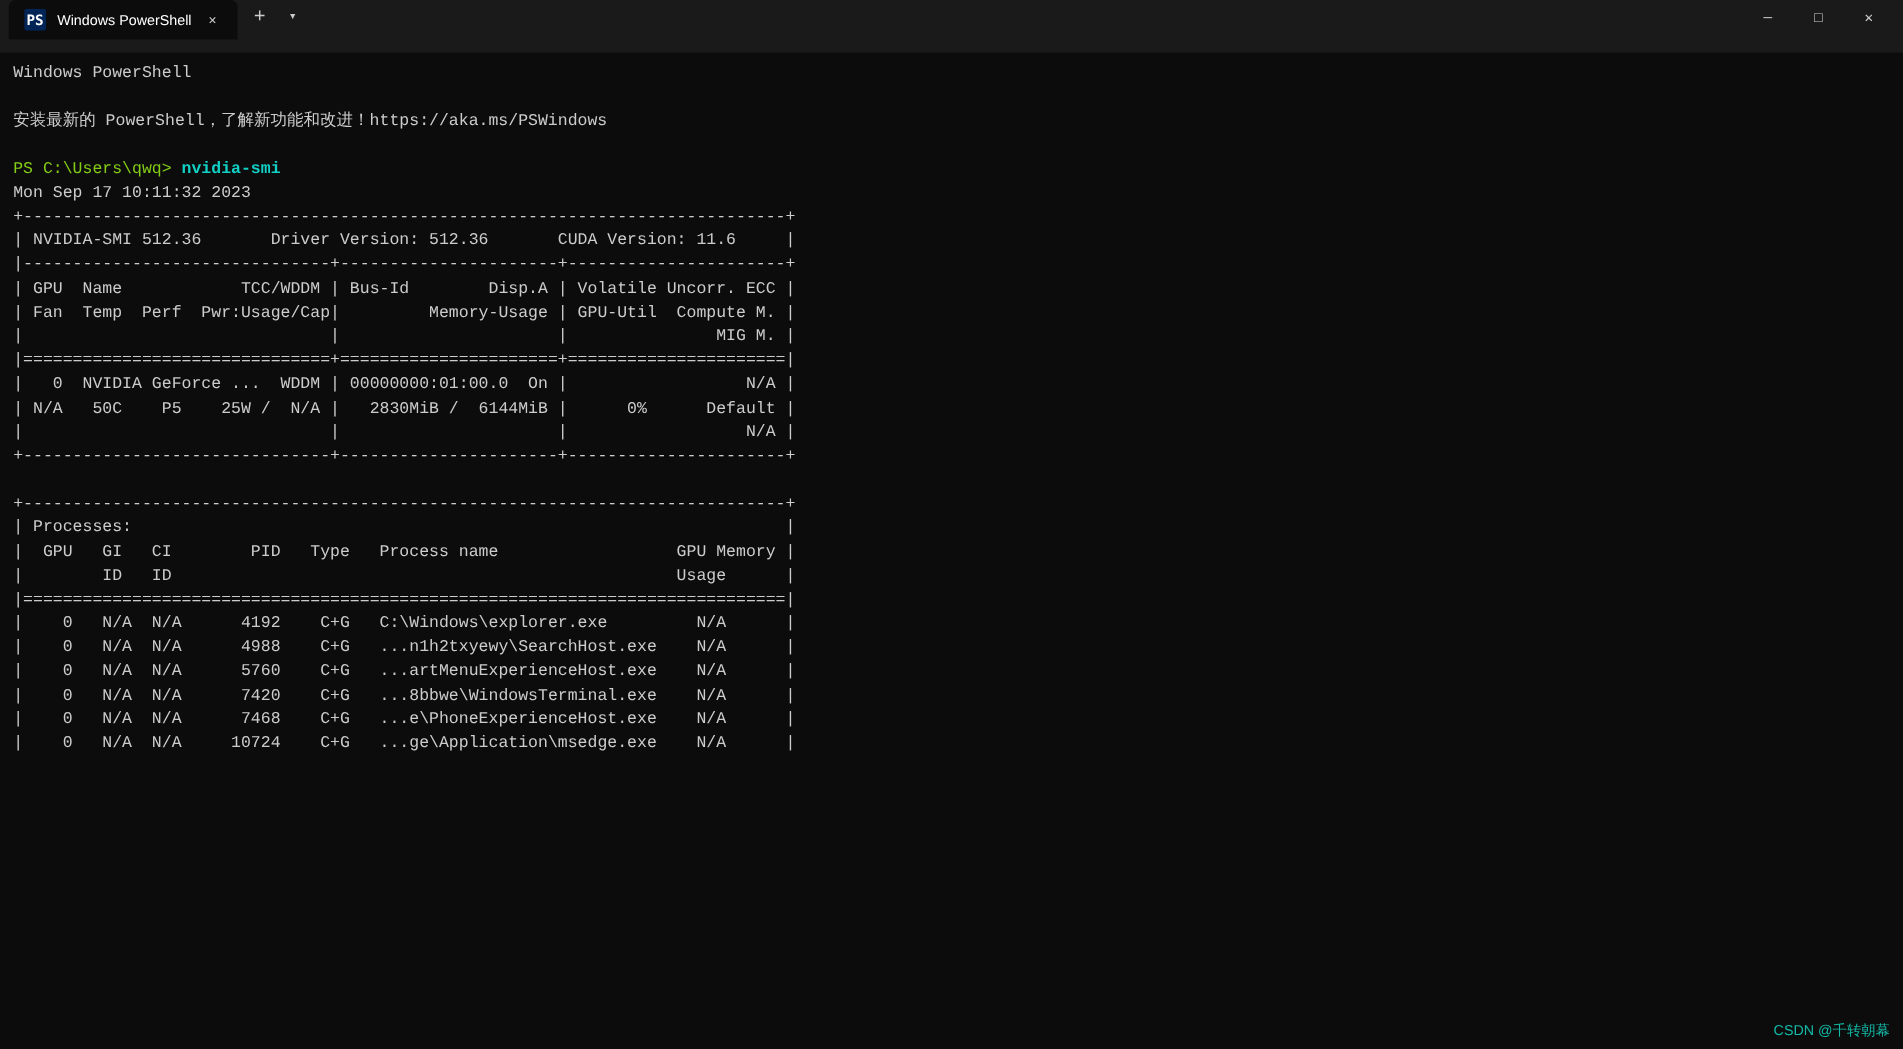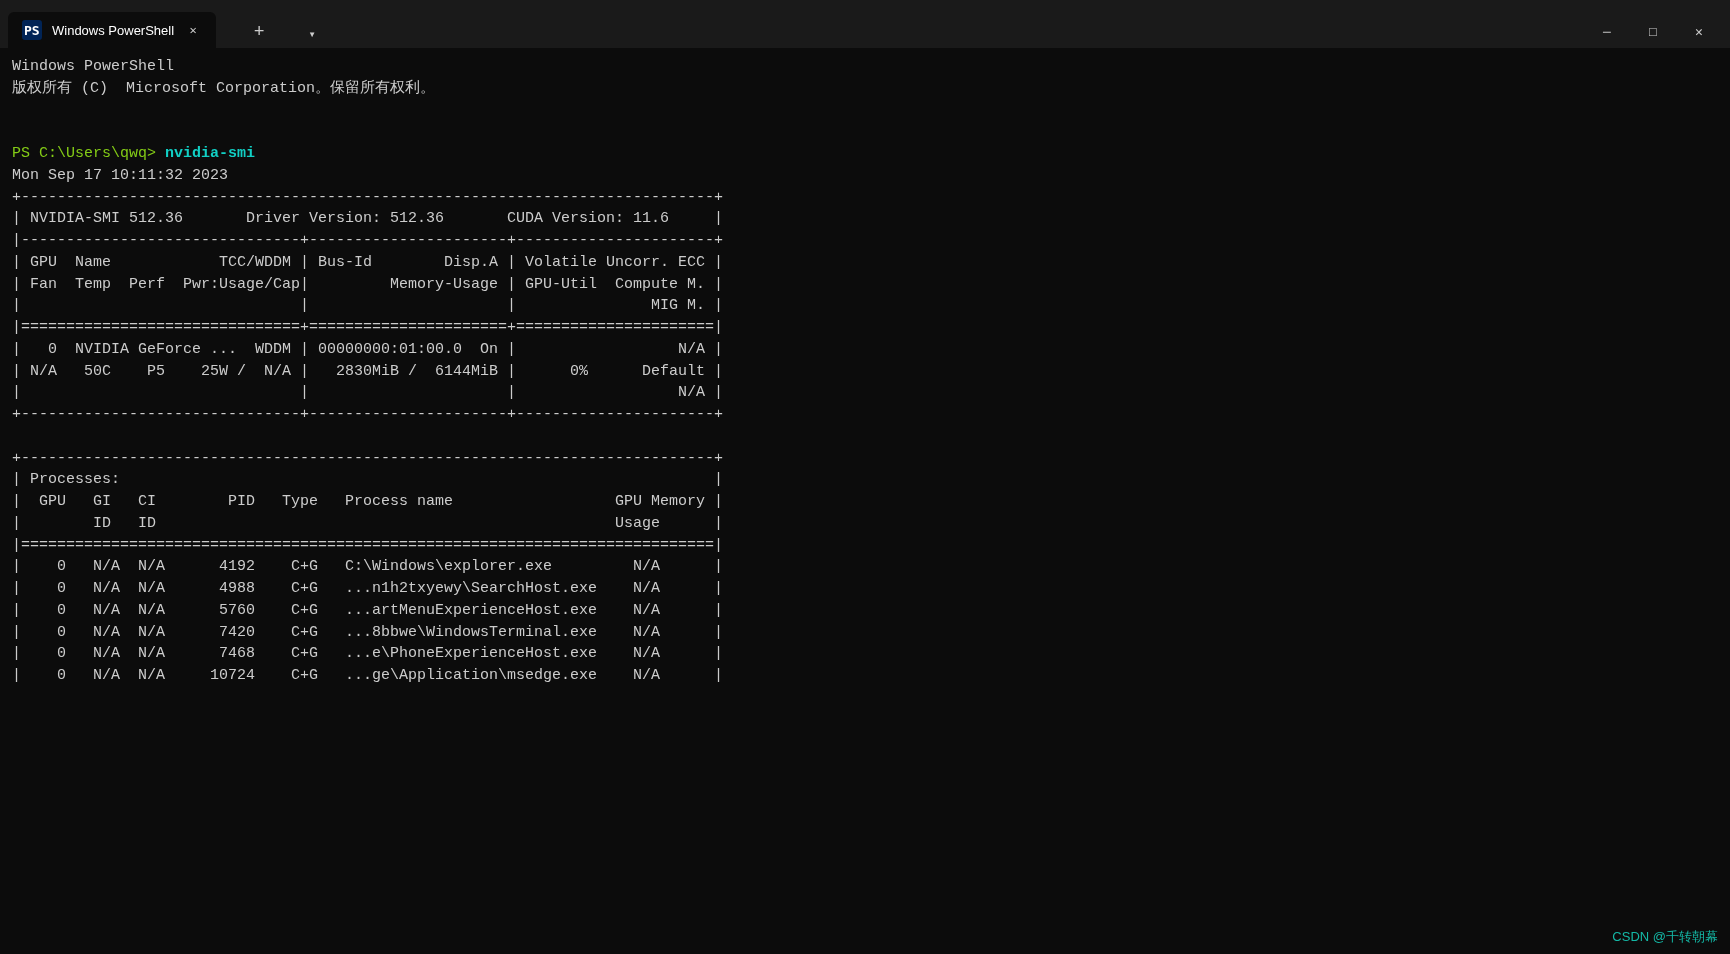--- a/index.html
+++ b/index.html
@@ -7,26 +7,25 @@
       width: 1730px;
       height: 954px;
       background: #0c0c0c;
       font-family: 'Courier New', Courier, monospace;
       overflow: hidden;
     }
 
     
     .titlebar {
       display: flex;
-      align-items: flex-end;
+      align-items: flex-start;
       background: #1a1a1a;
       height: 48px;
       padding: 0 8px;
       user-select: none;
-      gap: 23px;
     }
 
     .titlebar-tab {
       display: flex;
       align-items: center;
       background: #0c0c0c;
       border-radius: 6px 6px 0 0;
       padding: 6px 14px;
       gap: 10px;
       height: 36px;
@@ -148,22 +147,22 @@
   <div class="titlebar-dropdown">▾</div>
   <div class="titlebar-spacer"></div>
   <div class="window-controls">
     <div class="wc-btn minimize">─</div>
     <div class="wc-btn maximize">□</div>
     <div class="wc-btn close">✕</div>
   </div>
 </div>
 
 <div class="terminal" id="terminal-body"><span>Windows PowerShell
-</span><span>版权所有 (C)  Microsoft Corporation。保留所有权利。
 </span><span>
+</span><span>安装最新的 PowerShell，了解新功能和改进！https://aka.ms/PSWindows
 </span><span>
 </span><span><span class="prompt-text">PS C:\Users\qwq&gt; </span><span class="cmd-text">nvidia-smi</span>
 </span><span>Mon Sep 17 10:11:32 2023
 </span><span>+-----------------------------------------------------------------------------+
 | NVIDIA-SMI 512.36       Driver Version: 512.36       CUDA Version: 11.6     |
 |-------------------------------+----------------------+----------------------+
 | GPU  Name            TCC/WDDM | Bus-Id        Disp.A | Volatile Uncorr. ECC |
 | Fan  Temp  Perf  Pwr:Usage/Cap|         Memory-Usage | GPU-Util  Compute M. |
 |                               |                      |               MIG M. |
 |===============================+======================+======================|

